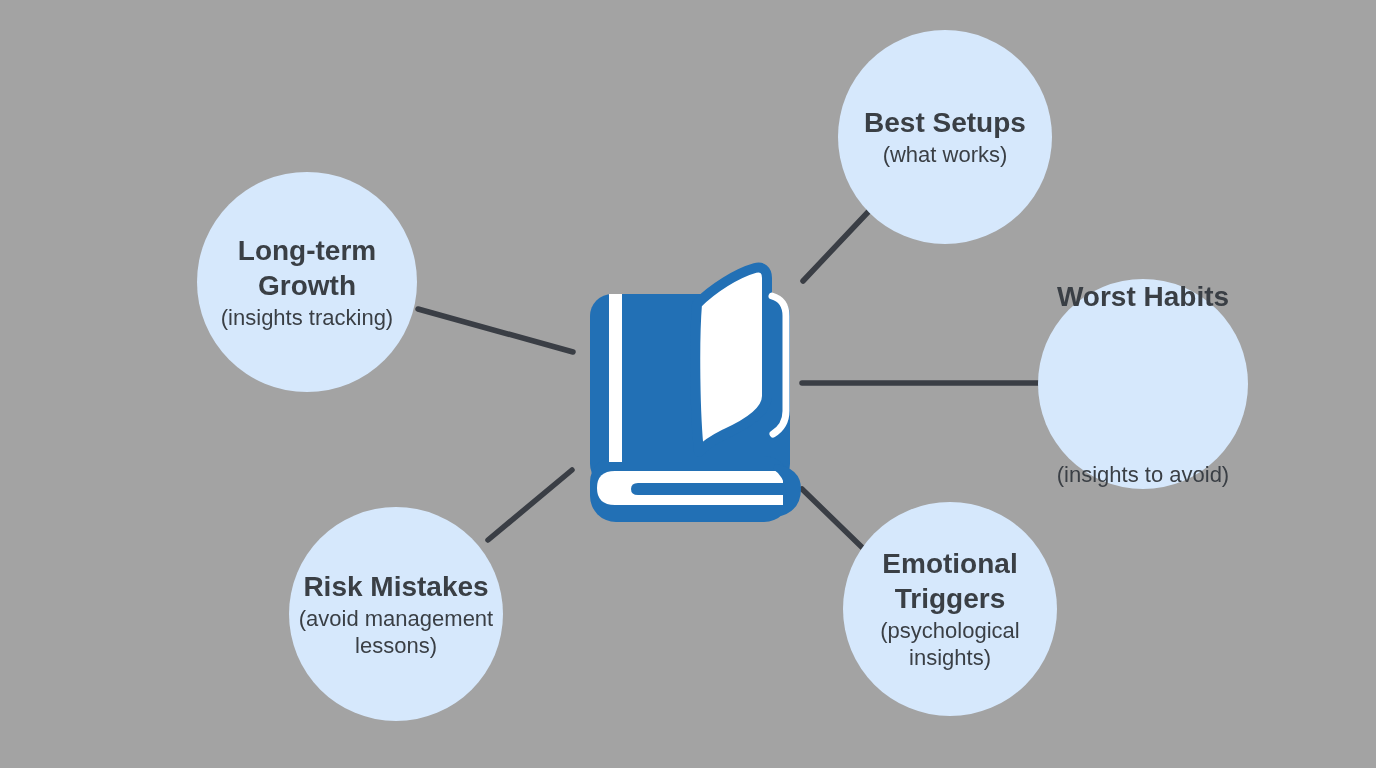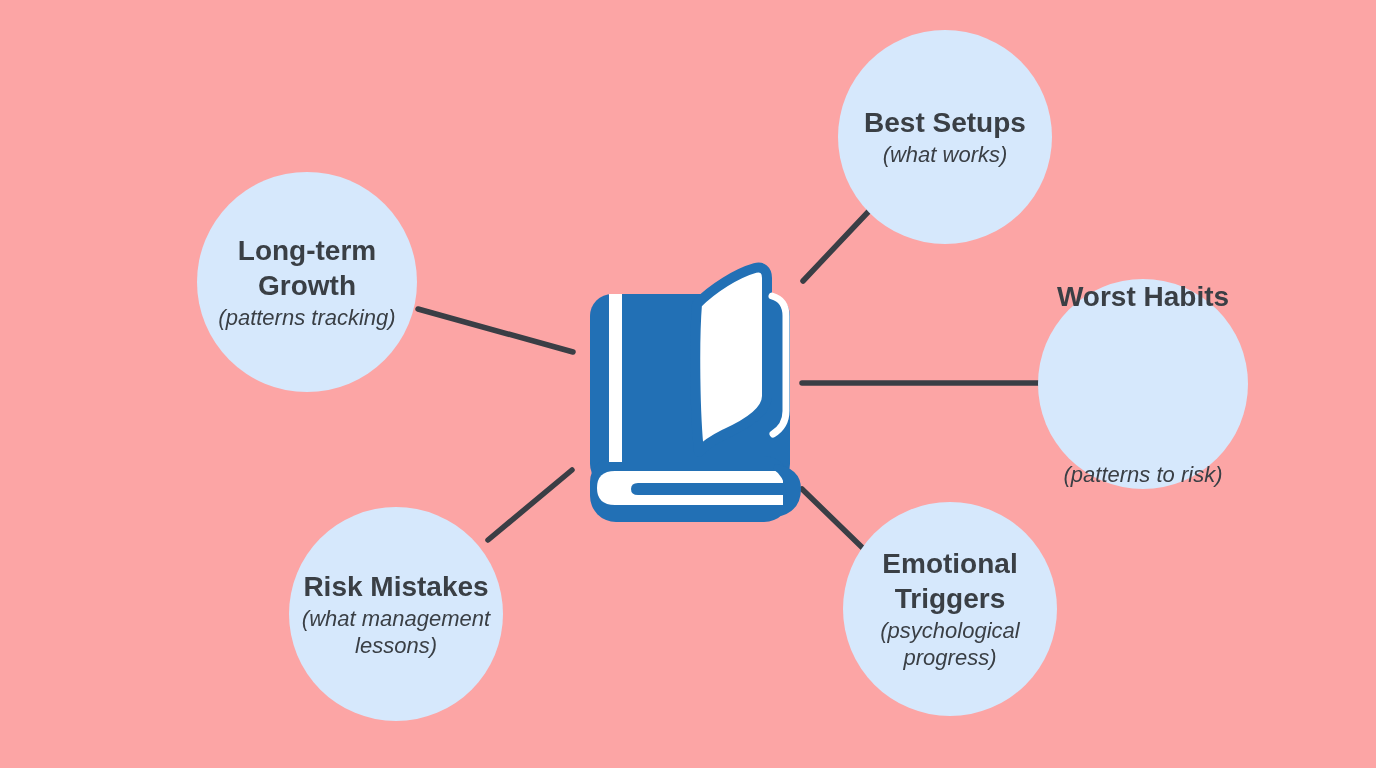--- a/index.html
+++ b/index.html
@@ -1,19 +1,19 @@
 <!DOCTYPE html>
 <html><head>
 <meta charset="utf-8">
 <style>
   html,body{margin:0;padding:0;background:#ffffff;}
   .canvas{
     position:relative;
     width:1376px;height:768px;
-    background:#fca5a5;
+    background:#a3a3a3;
     overflow:hidden;
     font-family:"Liberation Sans", sans-serif;
   }
   .connectors{
     position:absolute;left:0;top:0;width:1376px;height:768px;
   }
   .node{
     position:absolute;
     border-radius:50%;
     background:#d6e8fc;
@@ -28,21 +28,20 @@
     font-weight:bold;
     font-size:28px;
     line-height:1.25;
     padding:0 8px;
   }
   .node .subtitle{
     font-size:22px;
     line-height:1.22;
     padding:0 6px;
     margin-top:2px;
-    font-style:italic;
   }
   #node-best-setups      {left:838px; top:30px;  width:214px; height:214px;}
   #node-long-term-growth {left:197px; top:172px; width:220px; height:220px;}
   #node-worst-habits     {left:1038px;top:279px; width:210px; height:210px;justify-content:space-between;}
   #node-emotional-triggers{left:843px;top:502px; width:214px; height:214px;}
   #node-risk-mistakes    {left:289px; top:507px; width:214px; height:214px;}
   .book{
     position:absolute;
     left:585px; top:256px;
     width:220px; height:268px;
@@ -82,31 +81,31 @@
     <path d="M187,40 Q 201,44 201,60 V 155 Q 201,170 188,178" fill="none" stroke="#ffffff" stroke-width="7" stroke-linecap="round"></path>
   </svg>
 
   <div class="node" id="node-best-setups">
     <div class="title">Best Setups</div>
     <div class="subtitle">(what works)</div>
   </div>
 
   <div class="node" id="node-worst-habits">
     <div class="title">Worst Habits</div>
-    <div class="subtitle">(patterns to risk)</div>
+    <div class="subtitle">(insights to avoid)</div>
   </div>
 
   <div class="node" id="node-emotional-triggers">
     <div class="title">Emotional Triggers</div>
-    <div class="subtitle">(psychological progress)</div>
+    <div class="subtitle">(psychological insights)</div>
   </div>
 
   <div class="node" id="node-risk-mistakes">
     <div class="title">Risk Mistakes</div>
-    <div class="subtitle">(what management lessons)</div>
+    <div class="subtitle">(avoid management lessons)</div>
   </div>
 
   <div class="node" id="node-long-term-growth">
     <div class="title">Long-term Growth</div>
-    <div class="subtitle">(patterns tracking)</div>
+    <div class="subtitle">(insights tracking)</div>
   </div>
 
 </div>
 
 </body></html>

